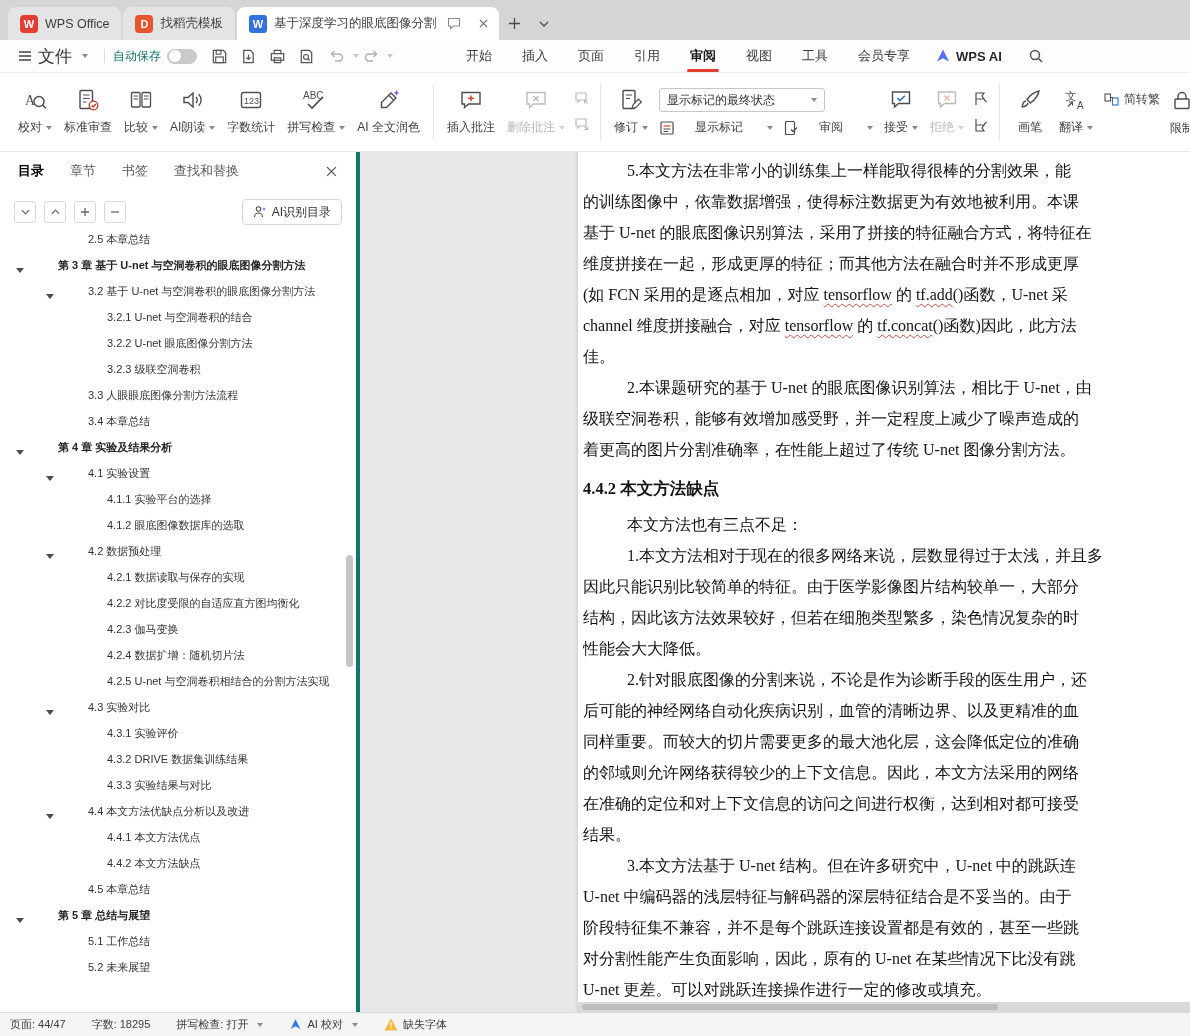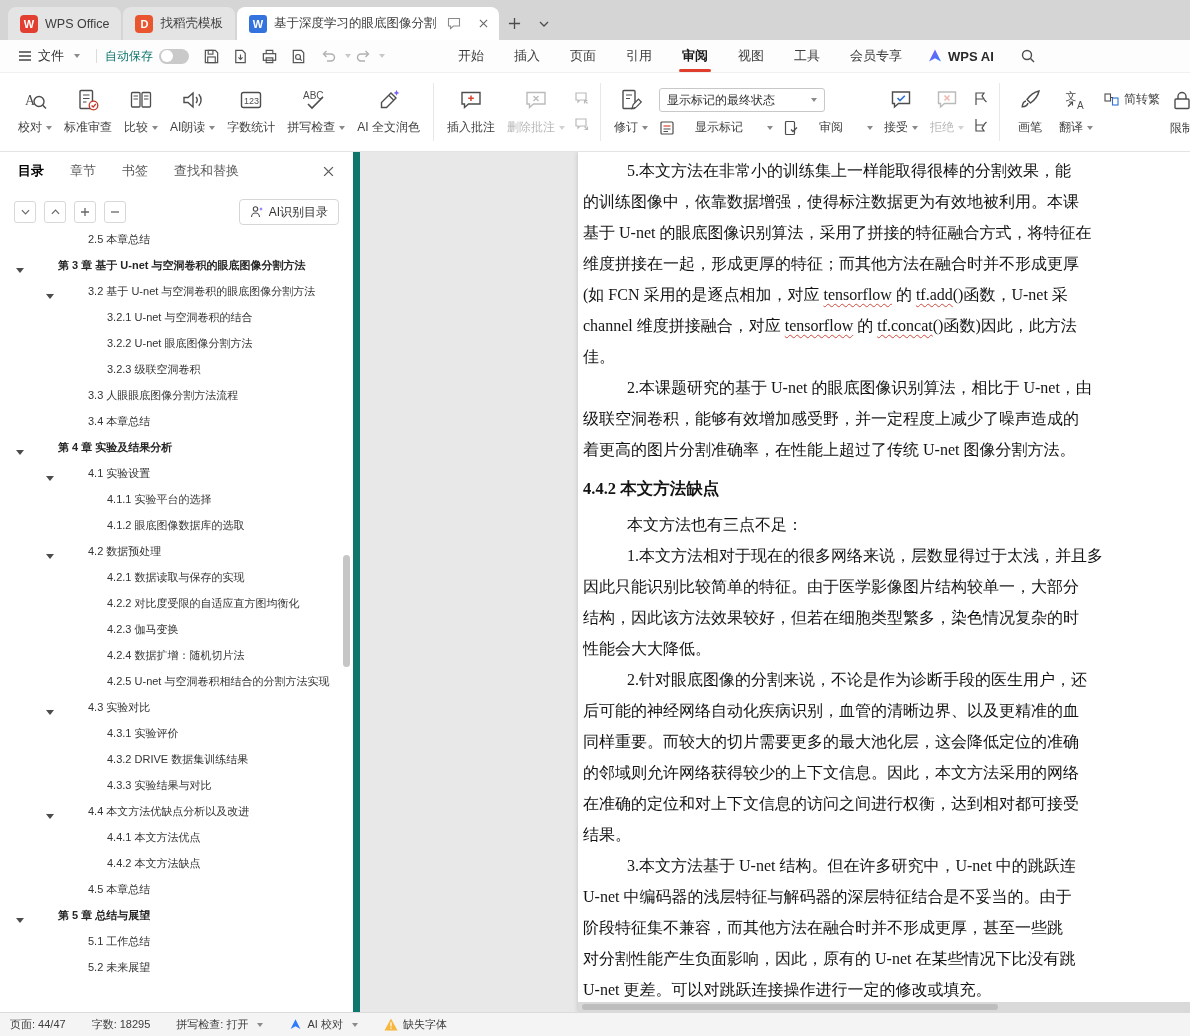--- a/index.html
+++ b/index.html
@@ -16,21 +16,21 @@
   .logo.wps { background:#e23e32; }
   .logo.docer { background:#e8552e; }
   .logo.docw { background:#3472dd; border-radius:3px; }
   .tab-label { white-space:nowrap; }
   .bubble-icon { margin-left:4px; display:flex; }
   .tab-close { margin-left:8px; display:flex; padding:3px; border-radius:3px; }
   .tab-plus, .tab-caret { height:33px; display:flex; align-items:center; padding:0 9px; }
 
   
   .menubar { height:33px; background:#fdfdfd; display:flex; align-items:center; padding:0 10px; flex:none; border-bottom:1px solid #f0f0f0; }
-  .mb-file { display:flex; align-items:center; gap:6px; font-size:13px; color:#333; padding:0 8px; }
+  .mb-file { display:flex; align-items:center; gap:6px; font-size:17px; color:#333; padding:0 8px; }
   .mb-sep { width:1px; height:14px; background:#dcdcdc; margin:0 8px; }
   .mb-autosave { display:flex; align-items:center; gap:6px; }
   .mb-autosave-label { font-size:12px; color:#0f766e; }
   .toggle { width:30px; height:15px; background:#c9c9c9; border-radius:8px; position:relative; display:inline-block; }
   .toggle .knob { position:absolute; left:1.5px; top:1.5px; width:12px; height:12px; border-radius:50%; background:#fff; }
   .mb-icons { display:flex; align-items:center; gap:12px; margin-left:14px; }
   .mb-iconbtn { display:flex; align-items:center; }
   .mb-undo-group { display:flex; align-items:center; gap:4px; margin-left:14px; opacity:.45; }
   .mb-tabs { display:flex; align-items:center; margin-left:58px; }
   .mb-tab { position:relative; height:33px; display:flex; align-items:center; padding:0 10px; margin:0 5px; font-size:13px; color:#3d3d3d; cursor:default; }
@@ -52,21 +52,21 @@
   .rb-select { width:166px; height:24px; border:1px solid #c8c8c8; border-radius:3px; background:#fff; display:flex; align-items:center; padding:0 7px; font-size:12px; color:#333; justify-content:space-between; }
   .rb-row { display:flex; gap:10px; }
   .rb-small { gap:20px; }
   .rb-stack { display:flex; flex-direction:column; gap:8px; margin:0 5px; flex:none; }
   .rb-stack-row { gap:5px;margin-top:40px; }
   .rb-restrict { position:absolute; right:-38px; top:6px; width:64px; height:68px; display:flex; flex-direction:column; align-items:flex-start; justify-content:center; gap:7px; padding-left:6px; }
   .rb-restrict .rlabel { font-size:12px; color:#3f3f3f; white-space:nowrap; }
 
   
   .main { flex:1; display:flex; overflow:hidden; }
-  .sidebar { width:360px; background:#fff; border-right:7px solid #0f766e; display:flex; flex-direction:column; position:relative; overflow:hidden; flex:none; }
+  .sidebar { width:360px; background:#fff; border-right:4px solid #0f766e; display:flex; flex-direction:column; position:relative; overflow:hidden; flex:none; }
   .sb-tabs { height:38px; display:flex; align-items:center; gap:26px; padding-left:18px; flex:none; }
   .sb-tab { font-size:13px; color:#5a5a5a; cursor:default; }
   .sb-tab.active span { color:#000; font-weight:bold; }
   .sb-close { margin-left:auto; margin-right:16px; display:flex; padding:3px; }
   .sb-tools { height:44px; display:flex; align-items:center; gap:8px; padding-left:14px; flex:none; background:#fff; position:relative; z-index:2; }
   .sq-btn { width:22px; height:22px; border:1px solid #d8d8d8; border-radius:3px; background:#fff; display:flex; align-items:center; justify-content:center; color:#666; }
   .ai-toc-btn { margin-left:auto; margin-right:14px; height:26px; border:1px solid #d6d6d6; border-radius:4px; background:#fff; display:flex; align-items:center; gap:5px; padding:0 10px; font-size:12px; color:#333; }
   .toc-scroll { flex:1; overflow:hidden; position:relative; }
   .toc-list { margin-top:-13px; }
   .toc-item { display:flex; align-items:flex-end; height:26px; font-size:11px; color:#333; white-space:nowrap; overflow:hidden; cursor:default;gap:32px; }
@@ -718,21 +718,21 @@
             <div class="docline">
               <span class="linetext">结果。</span>
             </div>
             <div class="docline indent">
               <span class="linetext">3.本文方法基于 U-net 结构。但在许多研究中，U-net 中的跳跃连</span>
             </div>
             <div class="docline">
               <span class="linetext">U-net 中编码器的浅层特征与解码器的深层特征结合是不妥当的。由于</span>
             </div>
             <div class="docline">
-              <span class="linetext">阶段特征集不兼容，而其他方法在融合时并不形成更厚，甚至一些跳</span>
+              <span class="linetext">阶段特征集不兼容，并不是每个跳跃连接设置都是有效的，甚至一些跳</span>
             </div>
             <div class="docline">
               <span class="linetext">对分割性能产生负面影响，因此，原有的 U-net 在某些情况下比没有跳</span>
             </div>
             <div class="docline">
               <span class="linetext">U-net 更差。可以对跳跃连接操作进行一定的修改或填充。</span>
             </div>
           </div>
       </div>
       <div class="h-scroll">

